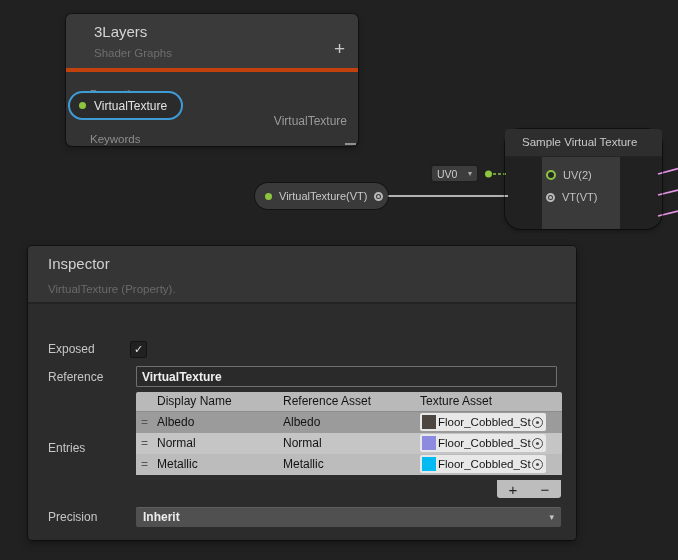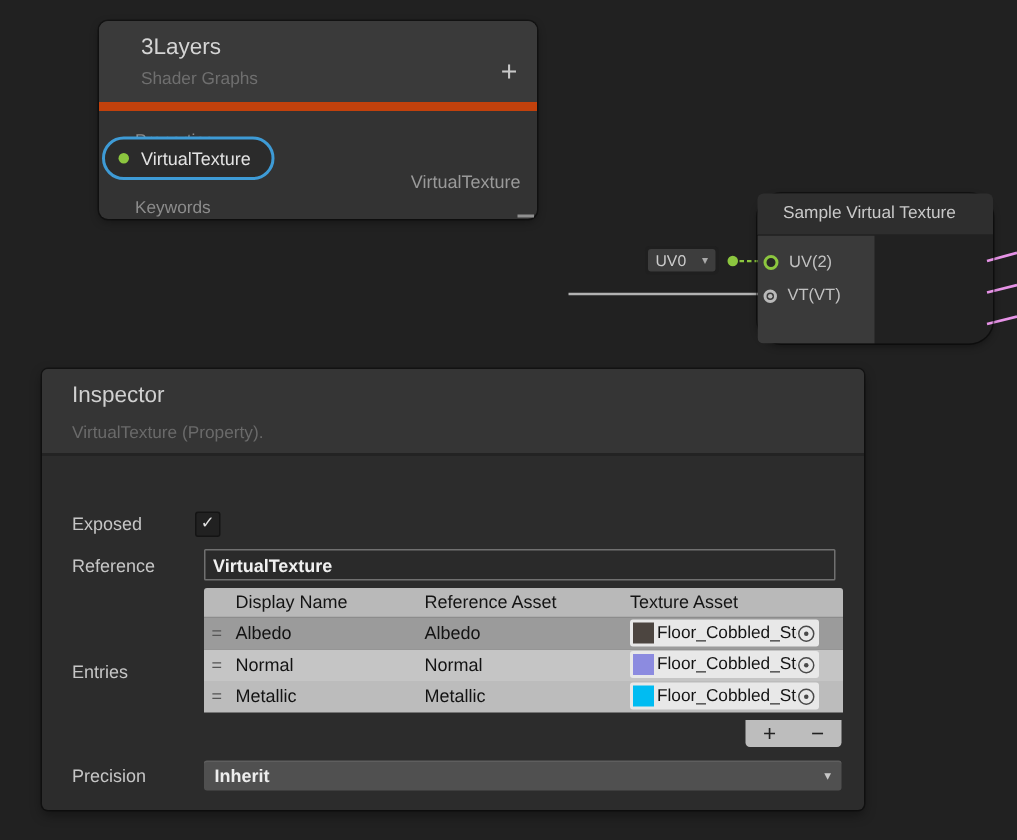--- a/index.html
+++ b/index.html
@@ -9,21 +9,21 @@
     font-family:"Liberation Sans","DejaVu Sans",sans-serif;
     -webkit-font-smoothing:antialiased;
   }
   #wires{position:absolute;inset:0;z-index:1;pointer-events:none;}
 
   
   #blackboard{position:absolute;left:66px;top:14px;width:292px;height:132px;
     background:#333333;border-radius:6px;z-index:3;
     box-shadow:0 0 0 1px rgba(0,0,0,.38),0 2px 6px rgba(0,0,0,.35);}
   .bb-header{position:absolute;left:0;top:0;right:0;height:54px;background:#3a3a3a;
-    border-radius:6px 6px 0 0;border-bottom:6px solid #c2410c;}
+    border-radius:6px 6px 0 0;border-bottom:4px solid #c2410c;}
   .bb-title{position:absolute;left:28px;top:9px;font-size:15px;color:#d4d4d4;}
   .bb-subtitle{position:absolute;left:28px;top:33px;font-size:11.5px;color:#6f6f6f;}
   .bb-add{position:absolute;right:13px;top:25px;font-size:19px;line-height:19px;
     color:#c8c8c8;cursor:pointer;font-weight:300;}
   .bb-section-label{position:absolute;left:24px;font-size:11.5px;color:#8c8c8c;}
   .bb-pill{position:absolute;left:2px;top:77px;height:25px;
     background:#2b2b2b;border:2px solid #3e9bd6;border-radius:15px;
     display:flex;align-items:center;padding:0 14px 0 9px;cursor:pointer;}
   .bb-pill-label{font-size:12px;color:#e3e3e3;margin-left:8px;}
   .dot{width:7px;height:7px;border-radius:50%;background:#8cc63f;flex:0 0 auto;}
@@ -49,21 +49,21 @@
   .port-gray::after{background:#b9b9b9;}
   .port-pink{border:2px solid #e793e7;}
   .port-pink::after{background:#e793e7;}
   .port-hollow{width:6px;height:6px;border-radius:50%;border:2px solid #8cc63f;background:#262626;flex:0 0 auto;}
 
   #svt-node{position:absolute;left:505px;top:129px;width:157px;z-index:2;
     border-radius:16px;box-shadow:0 0 0 1px rgba(0,0,0,.45),0 2px 5px rgba(0,0,0,.35);cursor:grab;}
   .svt-title{height:27px;line-height:27px;background:#2e2e2e;border-radius:4px 4px 0 0;
     border-bottom:1px solid #242424;font-size:11.5px;color:#c9c9c9;padding-left:17px;}
   .svt-body{display:flex;height:72px;border-radius:0 0 4px 4px;overflow:hidden;}
-  .svt-in{width:78px;background:#3a3a3a;position:relative;}
+  .svt-in{width:78px;background:#3a3a3a;position:relative;margin-left:37px;}
   .svt-out{flex:1;background:#2e2e2e;position:relative;}
   .svt-row{position:absolute;display:flex;align-items:center;}
   .svt-row .plbl{font-size:11px;color:#c2c2c2;}
   .in-row{left:4px;}
   .in-row .plbl{margin-left:7px;}
   .out-row{right:2px;}
   .out-row .plbl{margin-right:7px;}
 
   
   #inspector{position:absolute;left:28px;top:246px;width:548px;height:294px;z-index:4;
@@ -142,20 +142,25 @@
     <div class="bb-resize"></div>
   </section>
 
   <div id="uv-dropdown">
     <div class="inner">
       <span class="lbl">UV0</span>
       <span class="dd-arrow">▾</span>
     </div>
   </div>
 
+  <div id="prop-node">
+    <span class="dot"></span>
+    <span class="lbl">VirtualTexture(VT)</span>
+    <span class="port-ring port-gray"></span>
+  </div>
 
   <div id="svt-node">
     <div class="svt-title">Sample Virtual Texture</div>
     <div class="svt-body">
       <div class="svt-in">
         <div class="svt-row in-row" style="top:12px;">
           <span class="port-hollow"></span>
           <span class="plbl">UV(2)</span>
         </div>
         <div class="svt-row in-row" style="top:34px;">

